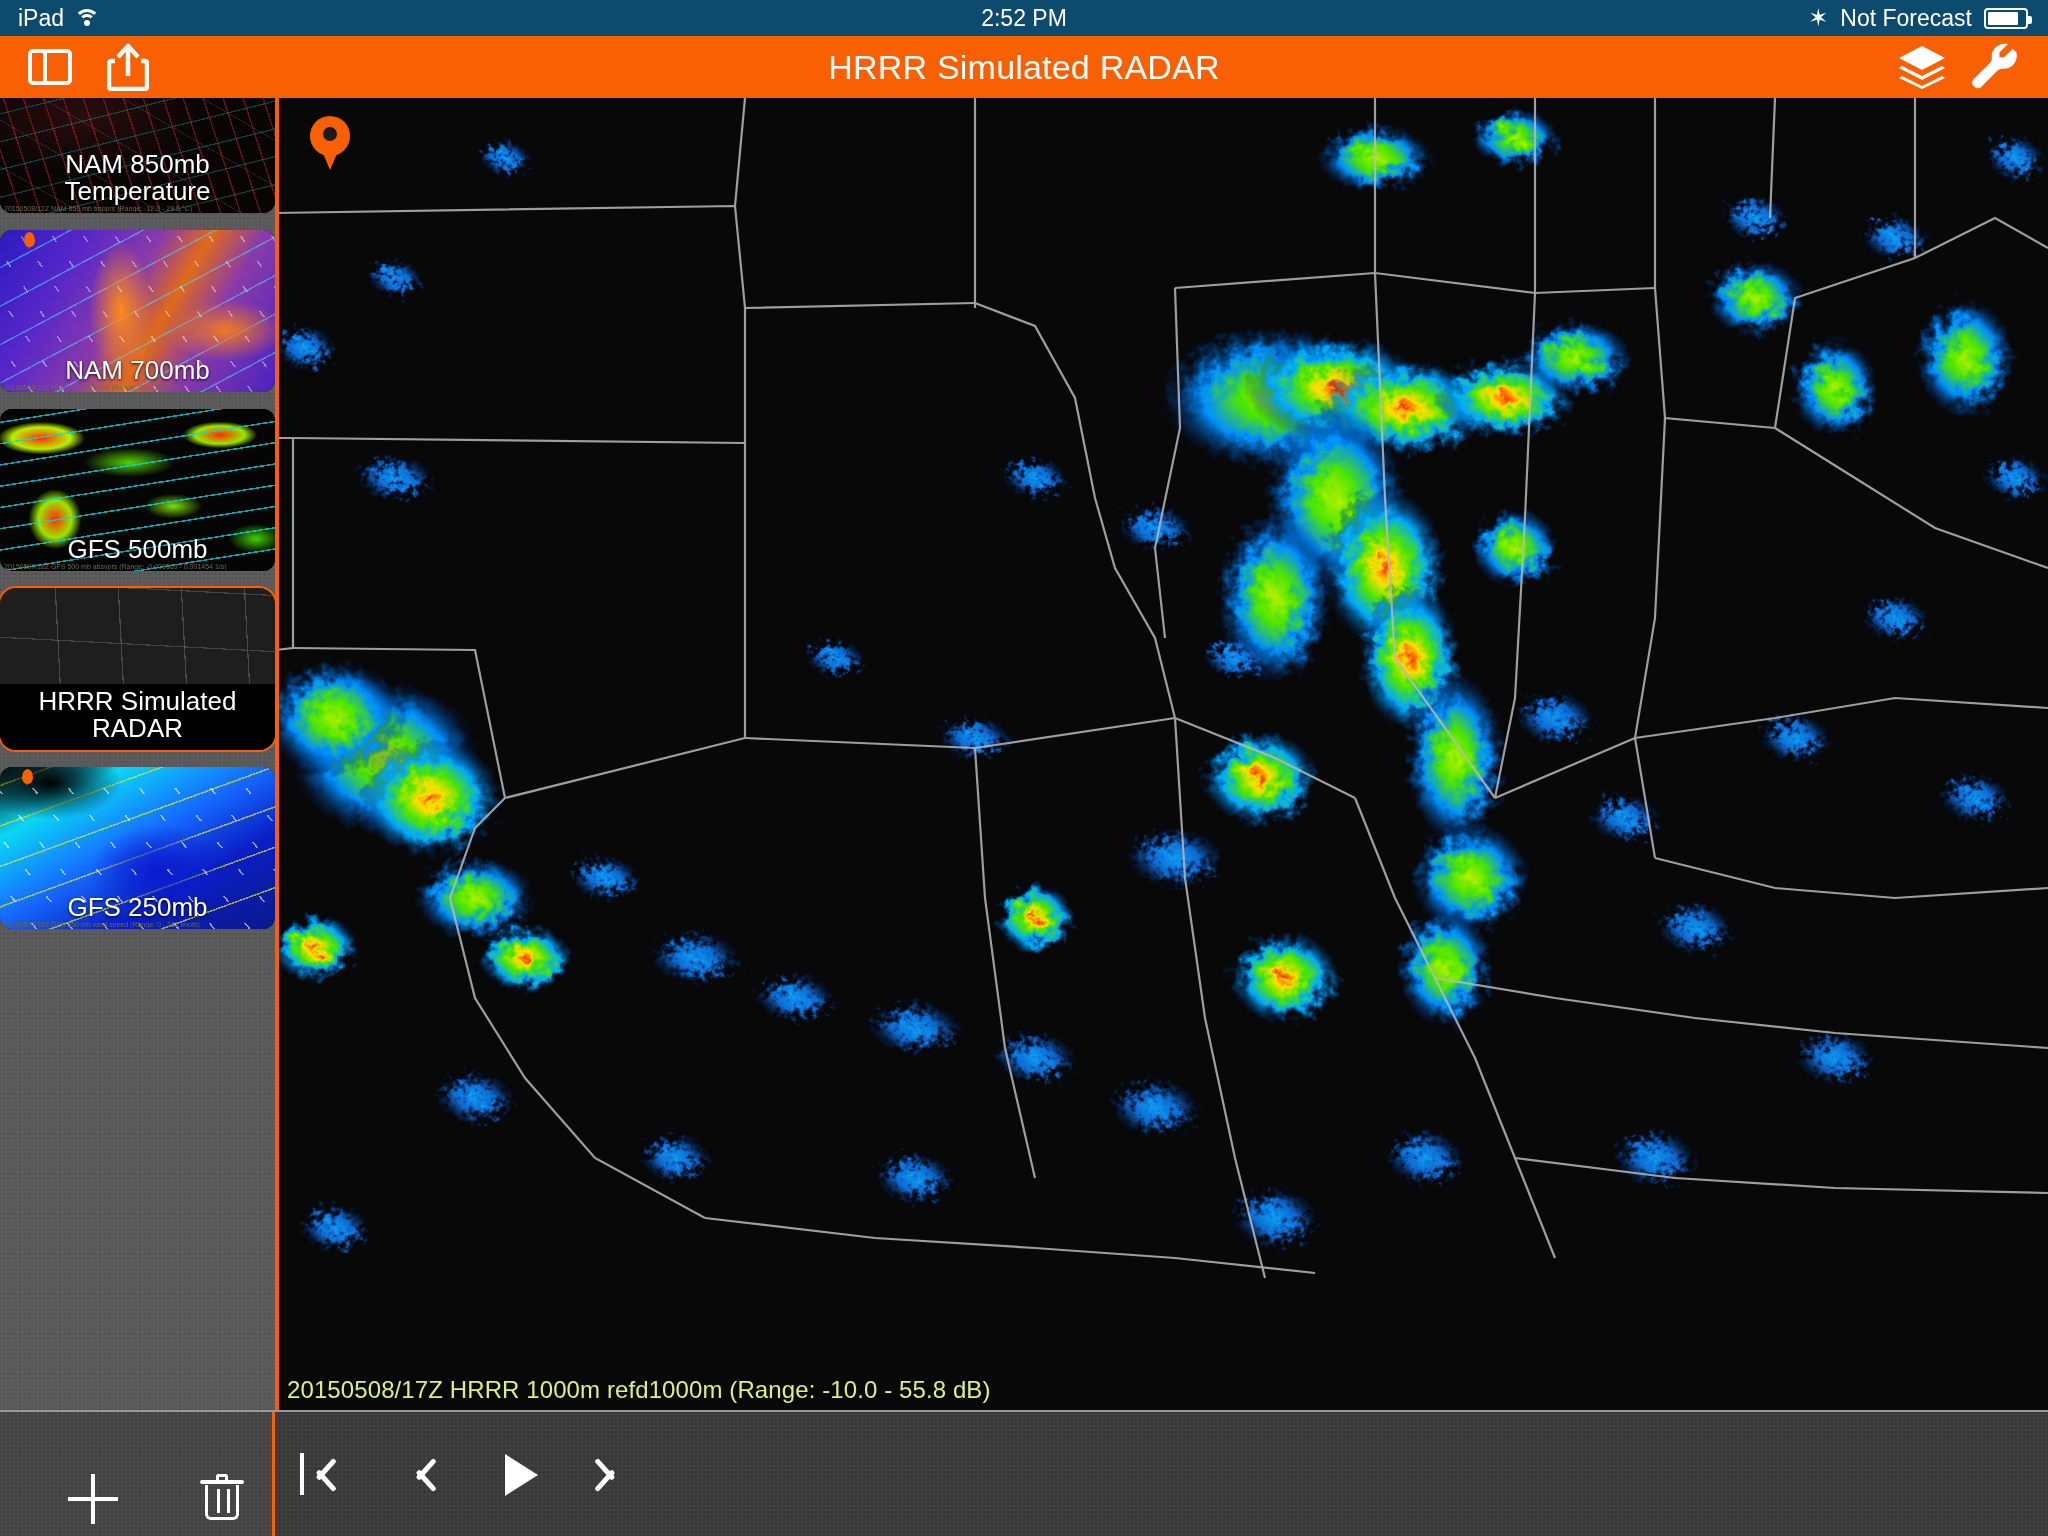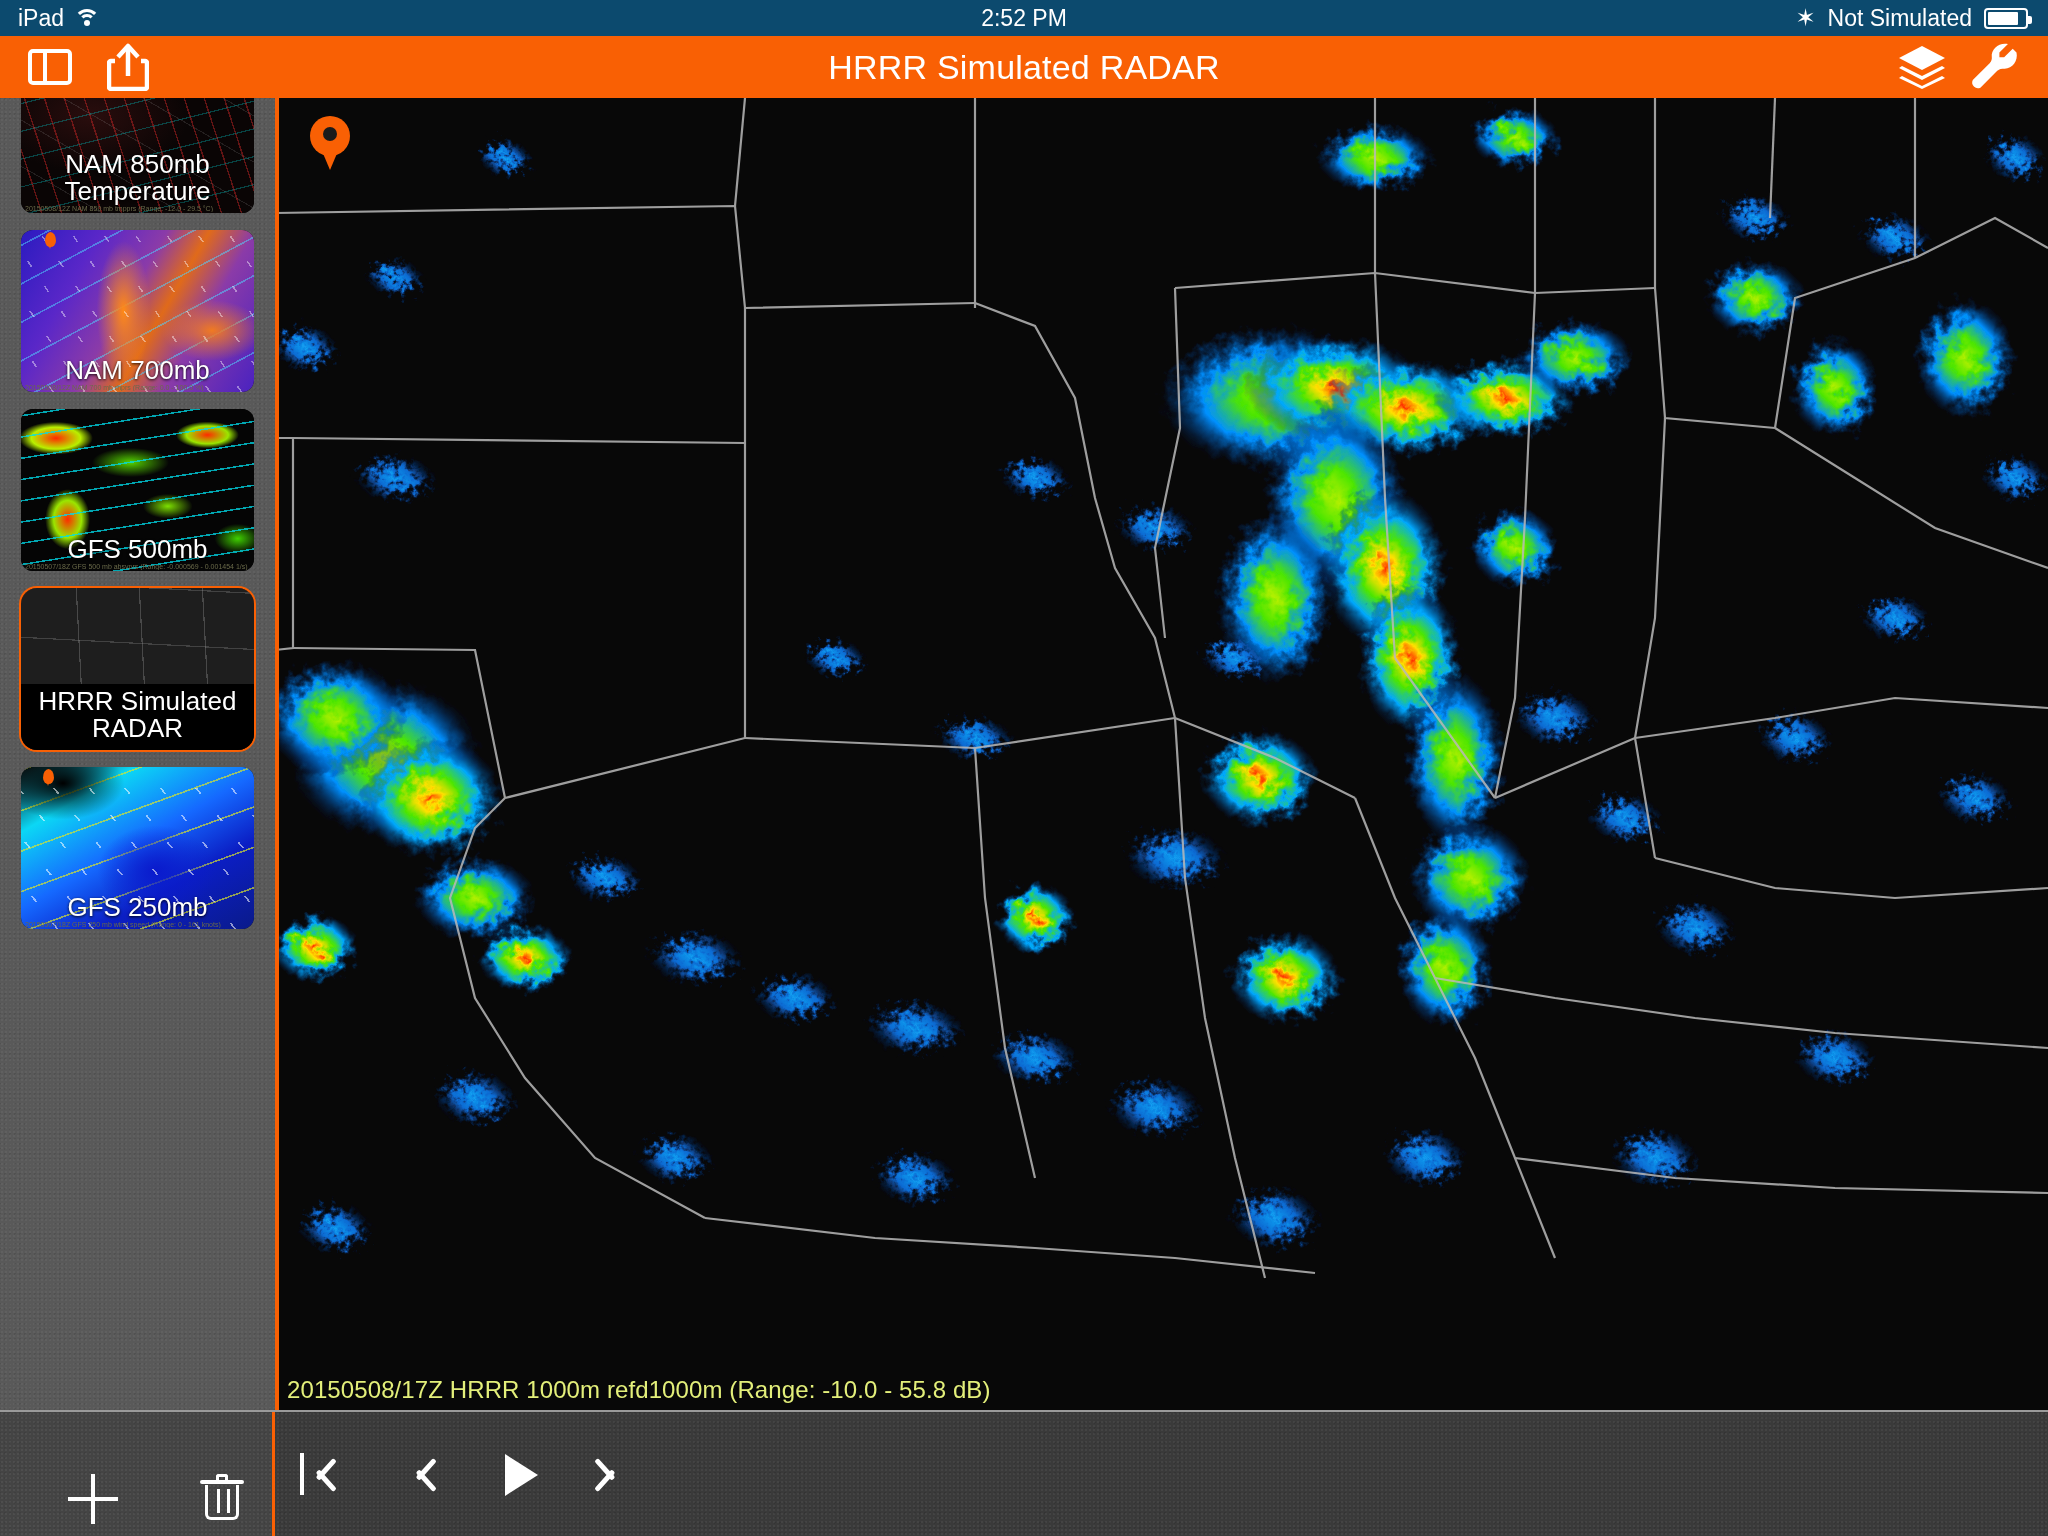--- a/index.html
+++ b/index.html
@@ -63,21 +63,21 @@
     position: absolute; left: 0; top: 98px; width: 275px; bottom: 126px;
     background: #595959;
     background-image:
       radial-gradient(rgba(255,255,255,.045) 1px, transparent 1px),
       radial-gradient(rgba(0,0,0,.09) 1px, transparent 1px);
     background-size: 4px 4px, 5px 5px;
     background-position: 0 0, 2px 3px;
     overflow: hidden;
   }
   .thumb {
-    position: relative; width: 233px; margin: 0 auto 17px auto; height: 162px;
+    position: relative; width: 275px; margin: 0 auto 17px auto; height: 162px;
     border-radius: 12px; overflow: hidden; background: #0a0a0a;
   }
   .thumb.first { margin-top: -47px; }
   .thumb .art { position: absolute; inset: 0; }
   .thumb .caption {
     position: absolute; left: 0; right: 0; bottom: 0;
     color: #fff; font-size: 26px; text-align: center;
     padding: 4px 2px 7px 2px; line-height: 1.06;
     text-shadow: 0 1px 3px rgba(0,0,0,.95);
   }
@@ -270,21 +270,21 @@
       <span>iPad</span>
       <span class="wifi-ico">
           <i></i>
           <i></i>
           <i></i>
         </span>
     </div>
     <div class="sb-center">2:52 PM</div>
     <div class="sb-right">
       <span style="font-size:24px;line-height:1;">✶</span>
-      <span>Not Simulated</span>
+      <span>Not Forecast</span>
       <span class="battery">
           <i></i>
         </span>
     </div>
   </div>
 
   <div class="navbar">
     <div class="nav-btn nav-sidebar">
       <span class="ico-sidebar"></span>
     </div>

